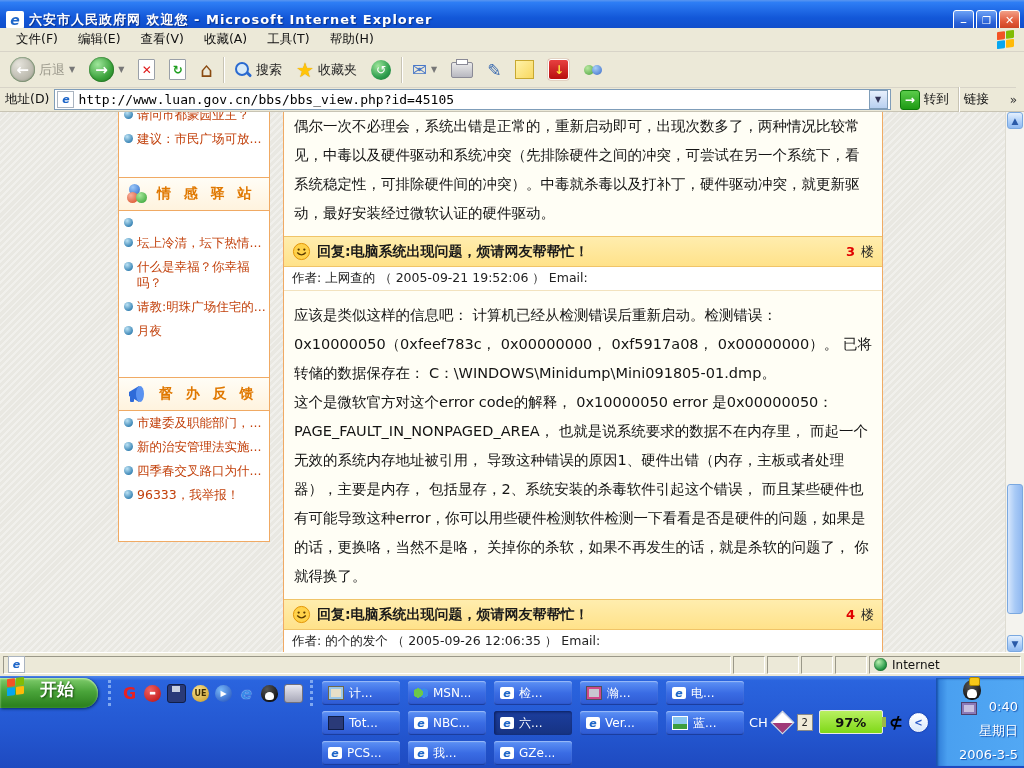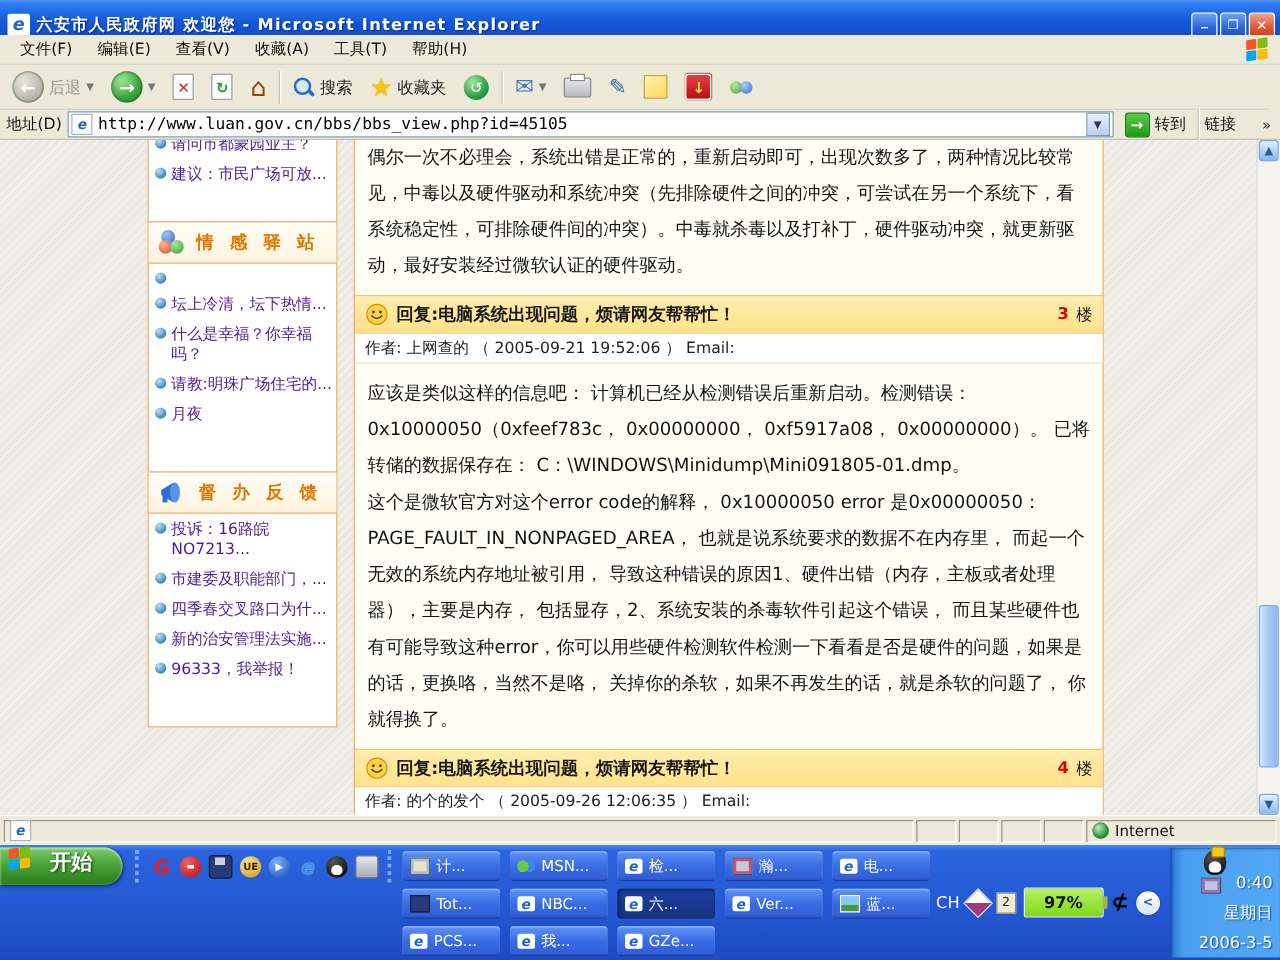--- a/index.html
+++ b/index.html
@@ -114,21 +114,21 @@
 
   
   .viewport{left:0;top:112px;width:1024px;height:540px;background:#E9E8E2;overflow:hidden;}
   .vp-texture{position:absolute;inset:0;
     background:repeating-linear-gradient(135deg,rgba(255,255,255,.35) 0 2px,rgba(0,0,0,0) 2px 5px);}
 
   
   .sidebar{position:absolute;left:118px;top:-10px;width:152px;background:#FFFFFF;
     border:1px solid #F0AA64;box-sizing:border-box;}
   .side-item{display:flex;align-items:flex-start;gap:4px;padding:4px 2px 4px 5px;font-size:12.5px;
-    color:#4c1d95;line-height:16px;}
+    color:#c2410c;line-height:16px;}
   .bullet{width:9px;height:9px;border-radius:50%;flex:none;margin-top:3px;
     background:radial-gradient(circle at 35% 30%,#BCE2F4,#3E88B8 70%,#205E88);}
   .side-gap{height:26px;}
   .side-gap.big{height:34px;}
   .side-header{border-top:1px solid #F0AA64;border-bottom:1px solid #F0AA64;height:32px;display:flex;
     align-items:center;gap:8px;padding-left:8px;background:linear-gradient(#FFFDF6,#FFF3DE);}
   .side-header .title{color:#E07800;font-weight:bold;font-size:14px;letter-spacing:4px;}
   .balls{width:22px;height:20px;position:relative;flex:none;}
   .balls i{position:absolute;width:11px;height:11px;border-radius:50%;}
   .balls i:nth-child(1){left:2px;top:0;background:radial-gradient(circle at 35% 30%,#9CC8F8,#2A68C8);}
@@ -398,33 +398,29 @@
     <div class="side-header">
       <svg class="megaphone" viewBox="0 0 24 20">
         <polygon points="2,8 12,2 12,18 2,12" fill="#2E6AD8"></polygon>
         <ellipse cx="13" cy="10" rx="4" ry="8" fill="#5A92F0"></ellipse>
         <rect x="3" y="12" width="4" height="6" rx="1" fill="#2E6AD8"></rect>
       </svg>
       <span class="title">督 办 反 馈</span>
     </div>
     <div class="side-item">
         <span class="bullet"></span>
-        <span>投诉：16路皖NO7213...</span>
-      </div>
-    <div class="side-item">
-        <span class="bullet"></span>
         <span>市建委及职能部门，...</span>
       </div>
     <div class="side-item">
         <span class="bullet"></span>
+        <span>新的治安管理法实施...</span>
+      </div>
+    <div class="side-item">
+        <span class="bullet"></span>
         <span>四季春交叉路口为什...</span>
-      </div>
-    <div class="side-item">
-        <span class="bullet"></span>
-        <span>新的治安管理法实施...</span>
       </div>
     <div class="side-item">
         <span class="bullet"></span>
         <span>96333，我举报！</span>
       </div>
     <div class="side-gap big"></div>
   </div>
 
   <div class="main-col">
     <div class="post-text">偶尔一次不必理会，系统出错是正常的，重新启动即可，出现次数多了，两种情况比较常见，中毒以及硬件驱动和系统冲突（先排除硬件之间的冲突，可尝试在另一个系统下，看系统稳定性，可排除硬件间的冲突）。中毒就杀毒以及打补丁，硬件驱动冲突，就更新驱动，最好安装经过微软认证的硬件驱动。</div>

